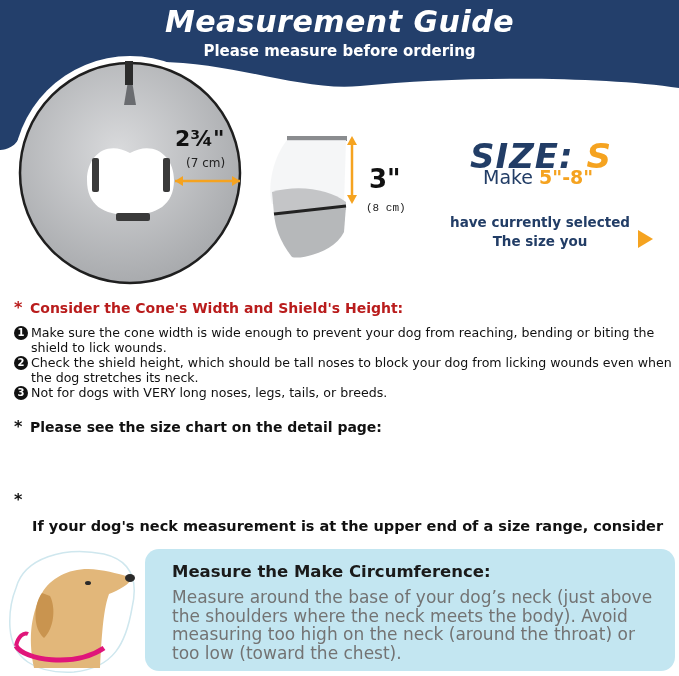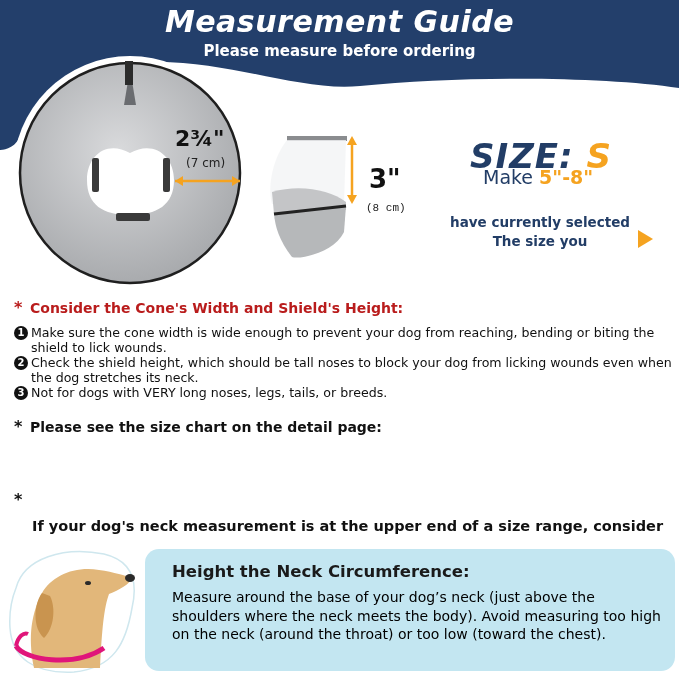--- a/index.html
+++ b/index.html
@@ -45,21 +45,21 @@
   .star { display: inline-block; width: 16px; font-weight: bold; font-size: 16px; }
 
   .sec3 { position: absolute; left: 14px; top: 496px; width: 660px; font-size: 14.5px; line-height: 20px; color: #111; font-weight: bold; }
   .sec3 .star { vertical-align: top; position: relative; top: -6px; }
   .sec3 .body { position: absolute; left: 18px; top: 4px; margin-top: 16px; }
 
   .dog-wrap { position: absolute; left: 4px; top: 548px; width: 136px; height: 126px; }
   .info-box { position: absolute; left: 145px; top: 549px; width: 530px; height: 122px;
     background: #c3e6f1; border-radius: 14px; }
   .info-title { position: absolute; left: 27px; top: 13px; font-size: 16.5px; font-weight: bold; color: #1a1a1a; }
-  .info-body { position: absolute; left: 27px; top: 39px; width: 490px; font-size: 14px; line-height: 18.5px; color: #000000; }
+  .info-body { position: absolute; left: 27px; top: 39px; width: 490px; font-size: 17px; line-height: 18.5px; color: #737373; }
 </style>
 </head>
 <body>
 
 <svg class="header-bg" width="679" height="160" viewBox="0 0 679 160">
   <path d="M0 0 H679 V88 C600 76 460 76 360 86 C300 92 230 60 150 62 C80 64 40 100 18 140 C12 150 0 150 0 150 Z" fill="#233f6b"></path>
 </svg>
 <div class="title">Measurement Guide</div>
 <div class="subtitle">Please measure before ordering</div>
 
@@ -151,15 +151,15 @@
   <path d="M12 40 C20 10 60 -2 100 6 C125 12 135 30 128 60 C122 95 110 120 70 124 C30 126 8 110 6 80 C5 65 8 50 12 40 Z" fill="#ffffff" stroke="#cfe7ee" stroke-width="1.5"></path>
   <path d="M30 120 C25 95 25 70 38 45 C48 28 70 18 95 22 C110 24 122 28 128 30 C126 36 115 42 105 46 C100 60 98 80 96 120 Z" fill="#e2b77a"></path>
   <path d="M38 45 C30 55 28 80 40 90 C50 80 52 60 46 48 Z" fill="#c9944f"></path>
   <ellipse cx="126" cy="30" rx="5" ry="4" fill="#2a2a2a"></ellipse>
   <ellipse cx="84" cy="35" rx="3" ry="2" fill="#2a2a2a"></ellipse>
   <path d="M12 98 C20 112 70 120 100 100" stroke="#e0157a" stroke-width="5" fill="none"></path>
   <path d="M12 98 C14 88 20 84 24 86" stroke="#e0157a" stroke-width="4" fill="none"></path>
 </svg>
 
 <div class="info-box">
-  <div class="info-title">Height the Neck Circumference:</div>
+  <div class="info-title">Measure the Make Circumference:</div>
   <div class="info-body">Measure around the base of your dog’s neck (just above the shoulders where the neck meets the body). Avoid measuring too high on the neck (around the throat) or too low (toward the chest).</div>
 </div>
 
 </body></html>

